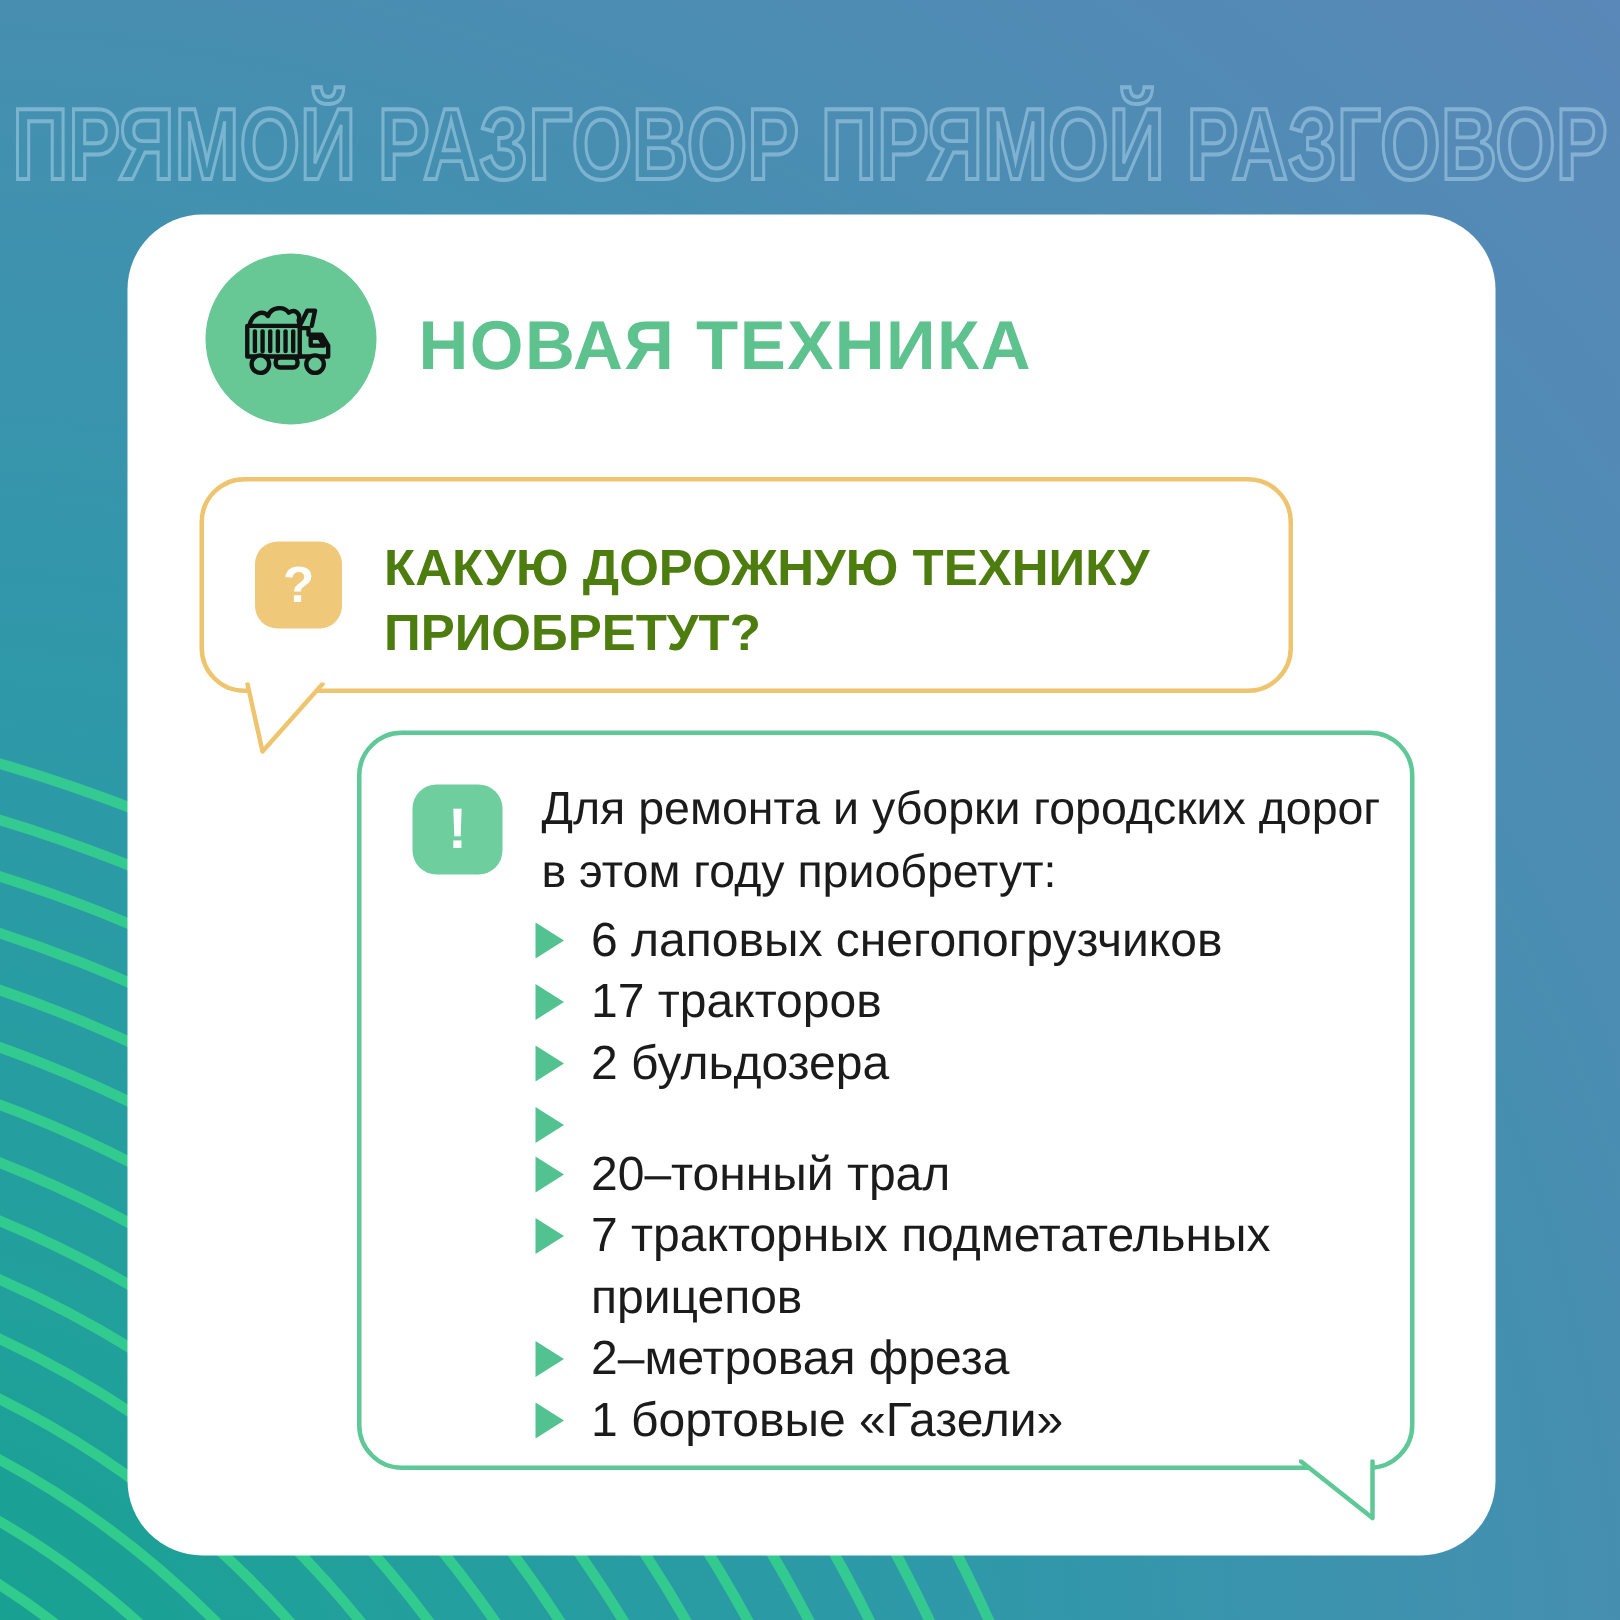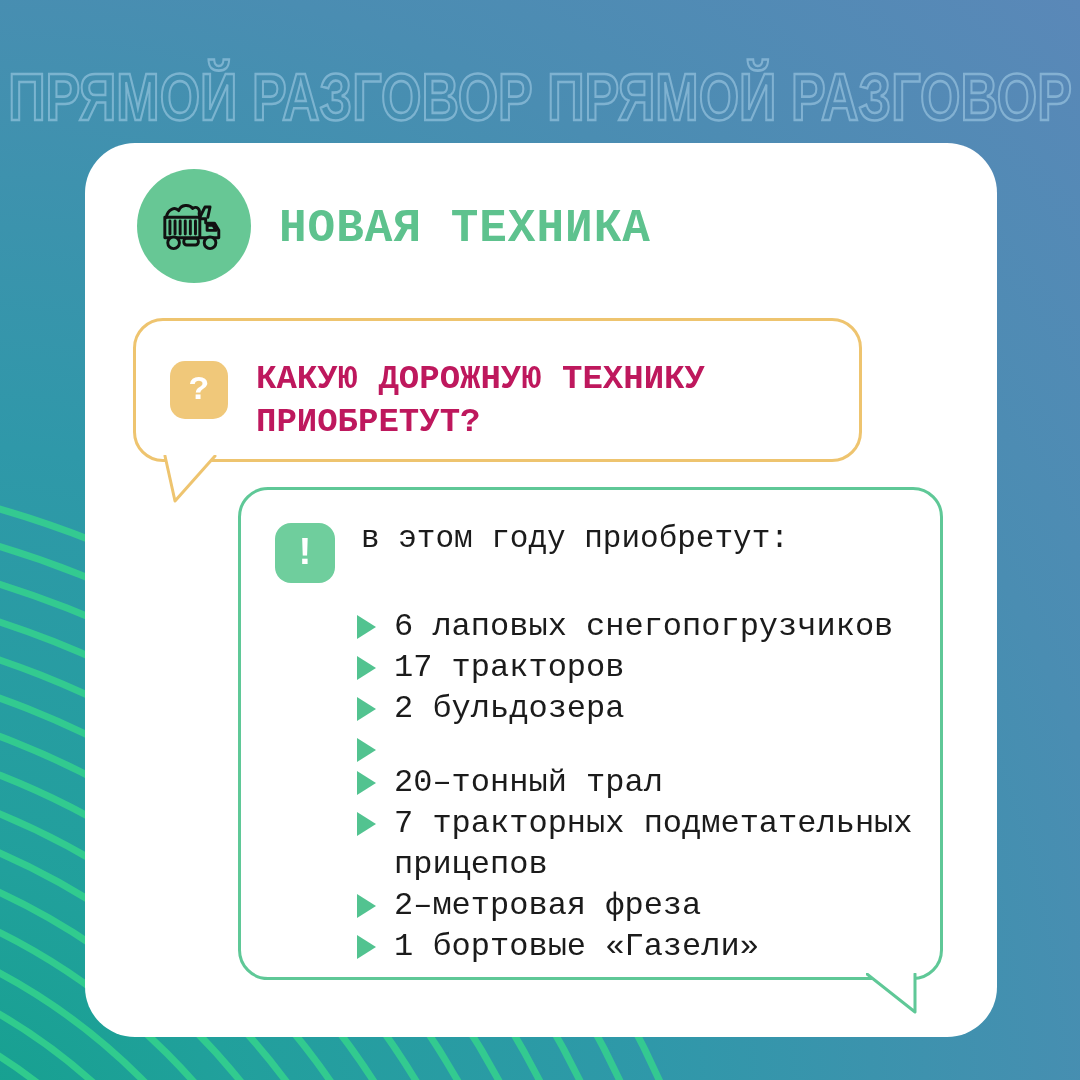--- a/index.html
+++ b/index.html
@@ -6,36 +6,36 @@
   body{width:1080px;height:1080px;overflow:hidden;font-family:"Liberation Sans",sans-serif;}
   .canvas{position:relative;width:1080px;height:1080px;overflow:hidden;
     background:radial-gradient(1750px circle at -4% 106%,
       #14a18d 0%, #21a09c 16%, #2f98a9 40%, #4a8db2 68%, #6086ba 100%);}
   .arcs{position:absolute;left:0;top:0;width:1080px;height:1080px;pointer-events:none;}
   .watermark{position:absolute;top:58px;left:0;width:100%;text-align:center;white-space:nowrap;
     font-size:52px;font-weight:bold;letter-spacing:0px;color:transparent;
     -webkit-text-stroke:2px rgba(170,210,234,0.55);
     transform:scaleY(1.3);transform-origin:top center;}
   .card{position:absolute;left:85px;top:143px;width:912px;height:894px;background:#ffffff;
-    border-radius:50px;font-family:Liberation Mono, monospace;}
+    border-radius:50px;}
   .badge{position:absolute;left:52px;top:26px;width:114px;height:114px;border-radius:50%;
     background:#67c795;display:flex;align-items:center;justify-content:center;}
   .page-title{position:absolute;left:194px;top:60px;font-size:46px;font-weight:bold;
     color:#5ec28e;letter-spacing:1px;}
   .bubble{position:absolute;background:#fff;box-sizing:border-box;}
   .q-bubble{left:48px;top:175px;width:729px;height:144px;border:3px solid #eec46f;border-radius:30px;}
   .a-bubble{left:153px;top:344px;width:705px;height:493px;border:3px solid #5fc897;border-radius:30px;}
   .q-icon{position:absolute;left:34px;top:40px;width:58px;height:58px;border-radius:15px;
     background:#f0c87a;display:flex;align-items:center;justify-content:center;
     color:#fff;font-size:34px;font-weight:bold;}
   .a-icon{position:absolute;left:34px;top:33px;width:60px;height:60px;border-radius:16px;
     background:#6fce9d;display:flex;align-items:center;justify-content:center;
     color:#fff;font-size:38px;font-weight:bold;}
   .q-text{position:absolute;left:120px;top:37px;width:540px;font-size:34px;font-weight:bold;
-    color:#be185d;line-height:43px;}
+    color:#4d7c0f;line-height:43px;}
   .a-intro{position:absolute;left:120px;top:28px;font-size:31px;color:#1b1b1b;line-height:42px;}
   .a-list{position:absolute;left:116px;top:116px;width:560px;}
   .li{display:flex;align-items:flex-start;line-height:41px;}
   .tri{flex:0 0 auto;width:0;height:0;margin-top:9px;margin-right:18px;
     border-left:19px solid #52c390;border-top:12px solid transparent;border-bottom:12px solid transparent;}
   .li-text{font-size:32px;color:#1b1b1b;max-width:520px;}
   .tail{position:absolute;pointer-events:none;}
   .q-tail{left:26px;bottom:-46px;width:56px;height:50px;}
   .a-tail{right:22px;bottom:-40px;width:52px;height:44px;}
 </style>
@@ -97,20 +97,21 @@
       <div class="q-text">КАКУЮ ДОРОЖНУЮ ТЕХНИКУ ПРИОБРЕТУТ?</div>
       <svg class="tail q-tail" viewBox="0 0 56 50">
         <polygon points="2,0 54,0 13,46" fill="#ffffff"></polygon>
         <path d="M3 1 L13 46 L53 1" fill="none" stroke="#eec46f" stroke-width="3" stroke-linecap="round" stroke-linejoin="round"></path>
       </svg>
     </div>
 
     <div class="bubble a-bubble">
       <div class="a-icon">!</div>
       <div class="a-intro">
+        <div>Для ремонта и уборки городских дорог</div>
         <div>в этом году приобретут:</div>
       </div>
       <div class="a-list">
         <div class="li">
           <span class="tri"></span>
           <span class="li-text">6 лаповых снегопогрузчиков</span>
           </div>
         <div class="li">
           <span class="tri"></span>
           <span class="li-text">17 тракторов</span>

